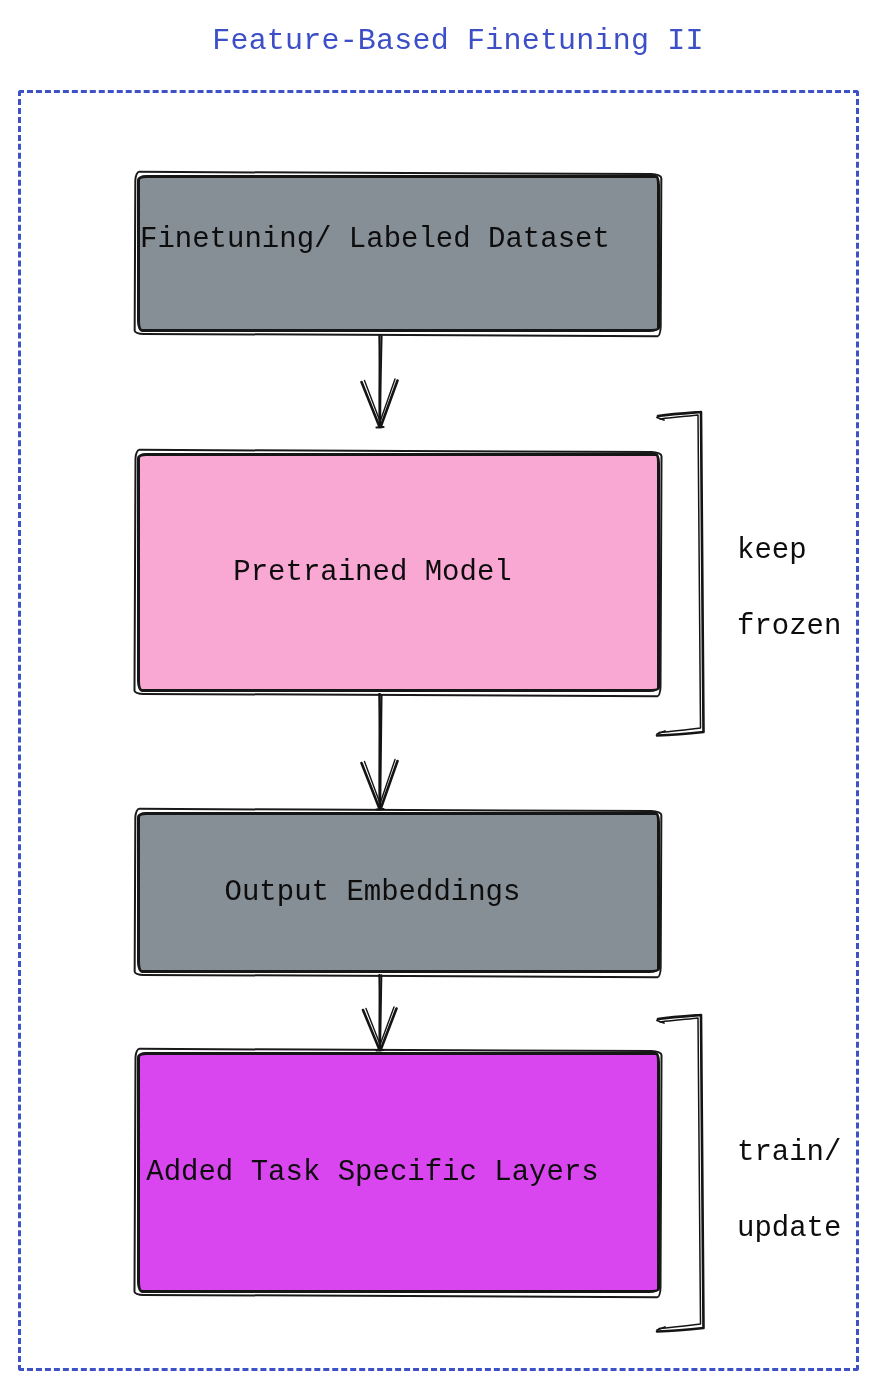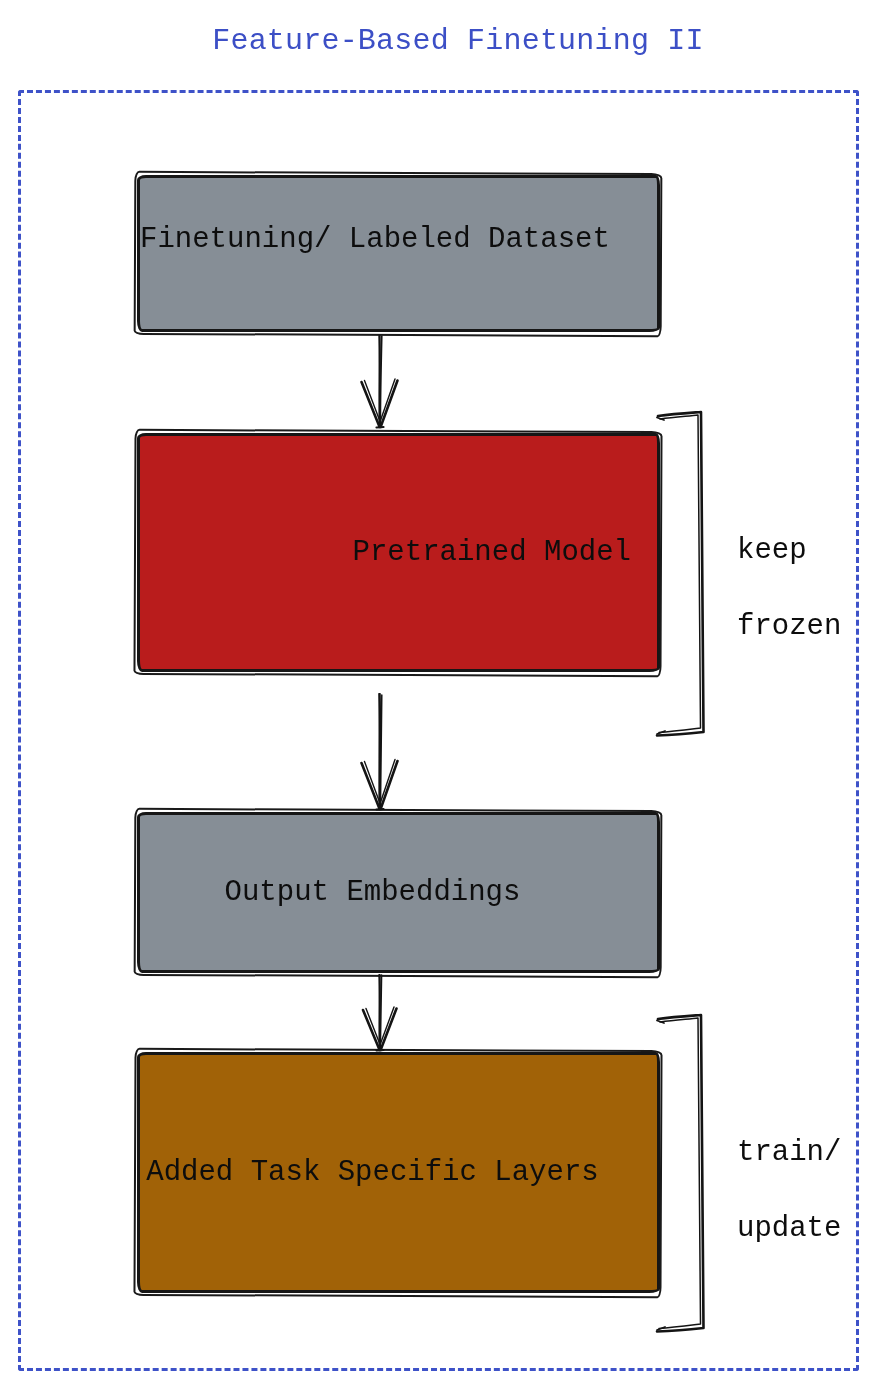--- a/index.html
+++ b/index.html
@@ -52,25 +52,25 @@
     pointer-events: none;
   }
   .node-label {
     font-size: 29px;
     color: #0d0d0d;
     white-space: nowrap;
   }
 
   .node-dataset   { left: 137px; top: 175px; width: 523px; height: 157px; background: #868e96; justify-content: flex-start; }
   .node-dataset .node-label { margin-top: -28px; }
-  .node-pretrained { left: 137px; top: 433px; width: 523px; height: 239px; background: #b91c1c; justify-content: flex-end; }
+  .node-pretrained { left: 137px; top: 453px; width: 523px; height: 239px; background: #f9a8d4; }
   .node-pretrained .node-label { transform: translateX(-26px); }
   .node-embeddings { left: 137px; top: 812px; width: 523px; height: 161px; background: #868e96; }
   .node-embeddings .node-label { transform: translateX(-26px); }
-  .node-tasklayers { left: 137px; top: 1052px; width: 523px; height: 241px; background: #a16207; }
+  .node-tasklayers { left: 137px; top: 1052px; width: 523px; height: 241px; background: #d946ef; }
   .node-tasklayers .node-label { transform: translateX(-26px); }
 
   .conn { position: absolute; }
   .conn svg { display: block; }
   .sk { stroke: #141414; fill: none; stroke-linecap: round; stroke-linejoin: round; }
 
   .side-note {
     position: absolute;
     left: 737px;
     font-size: 29px;

